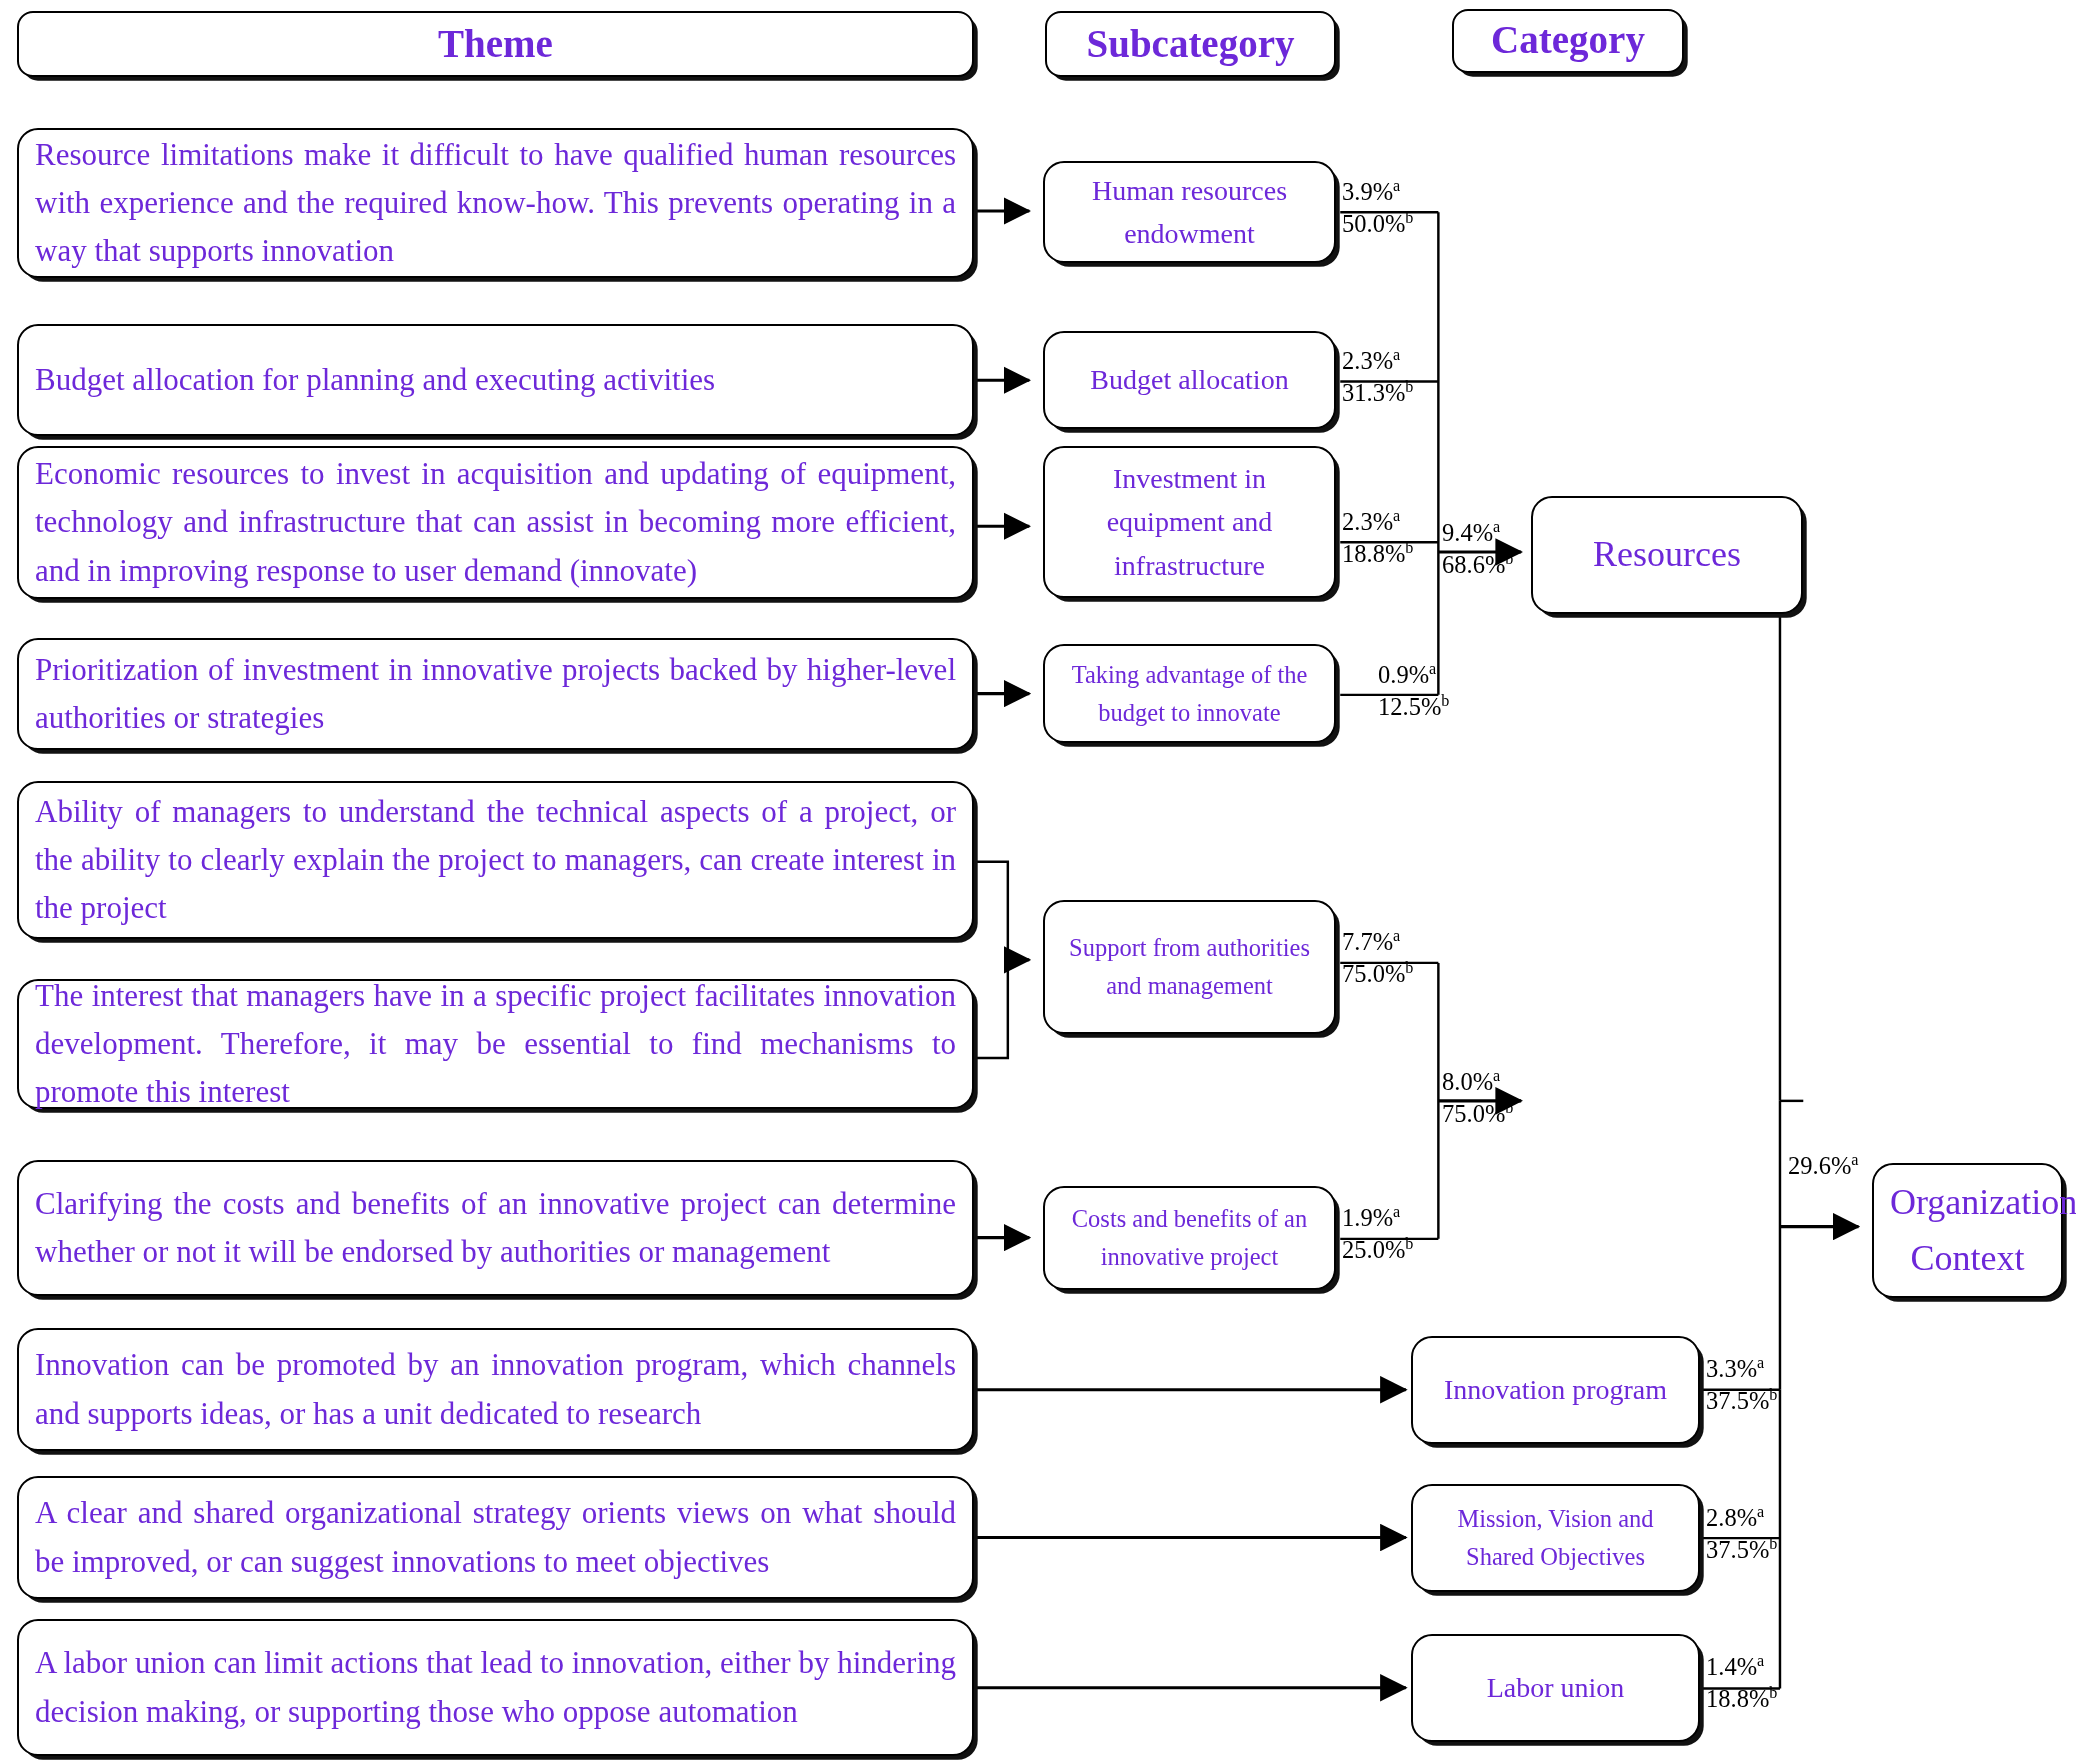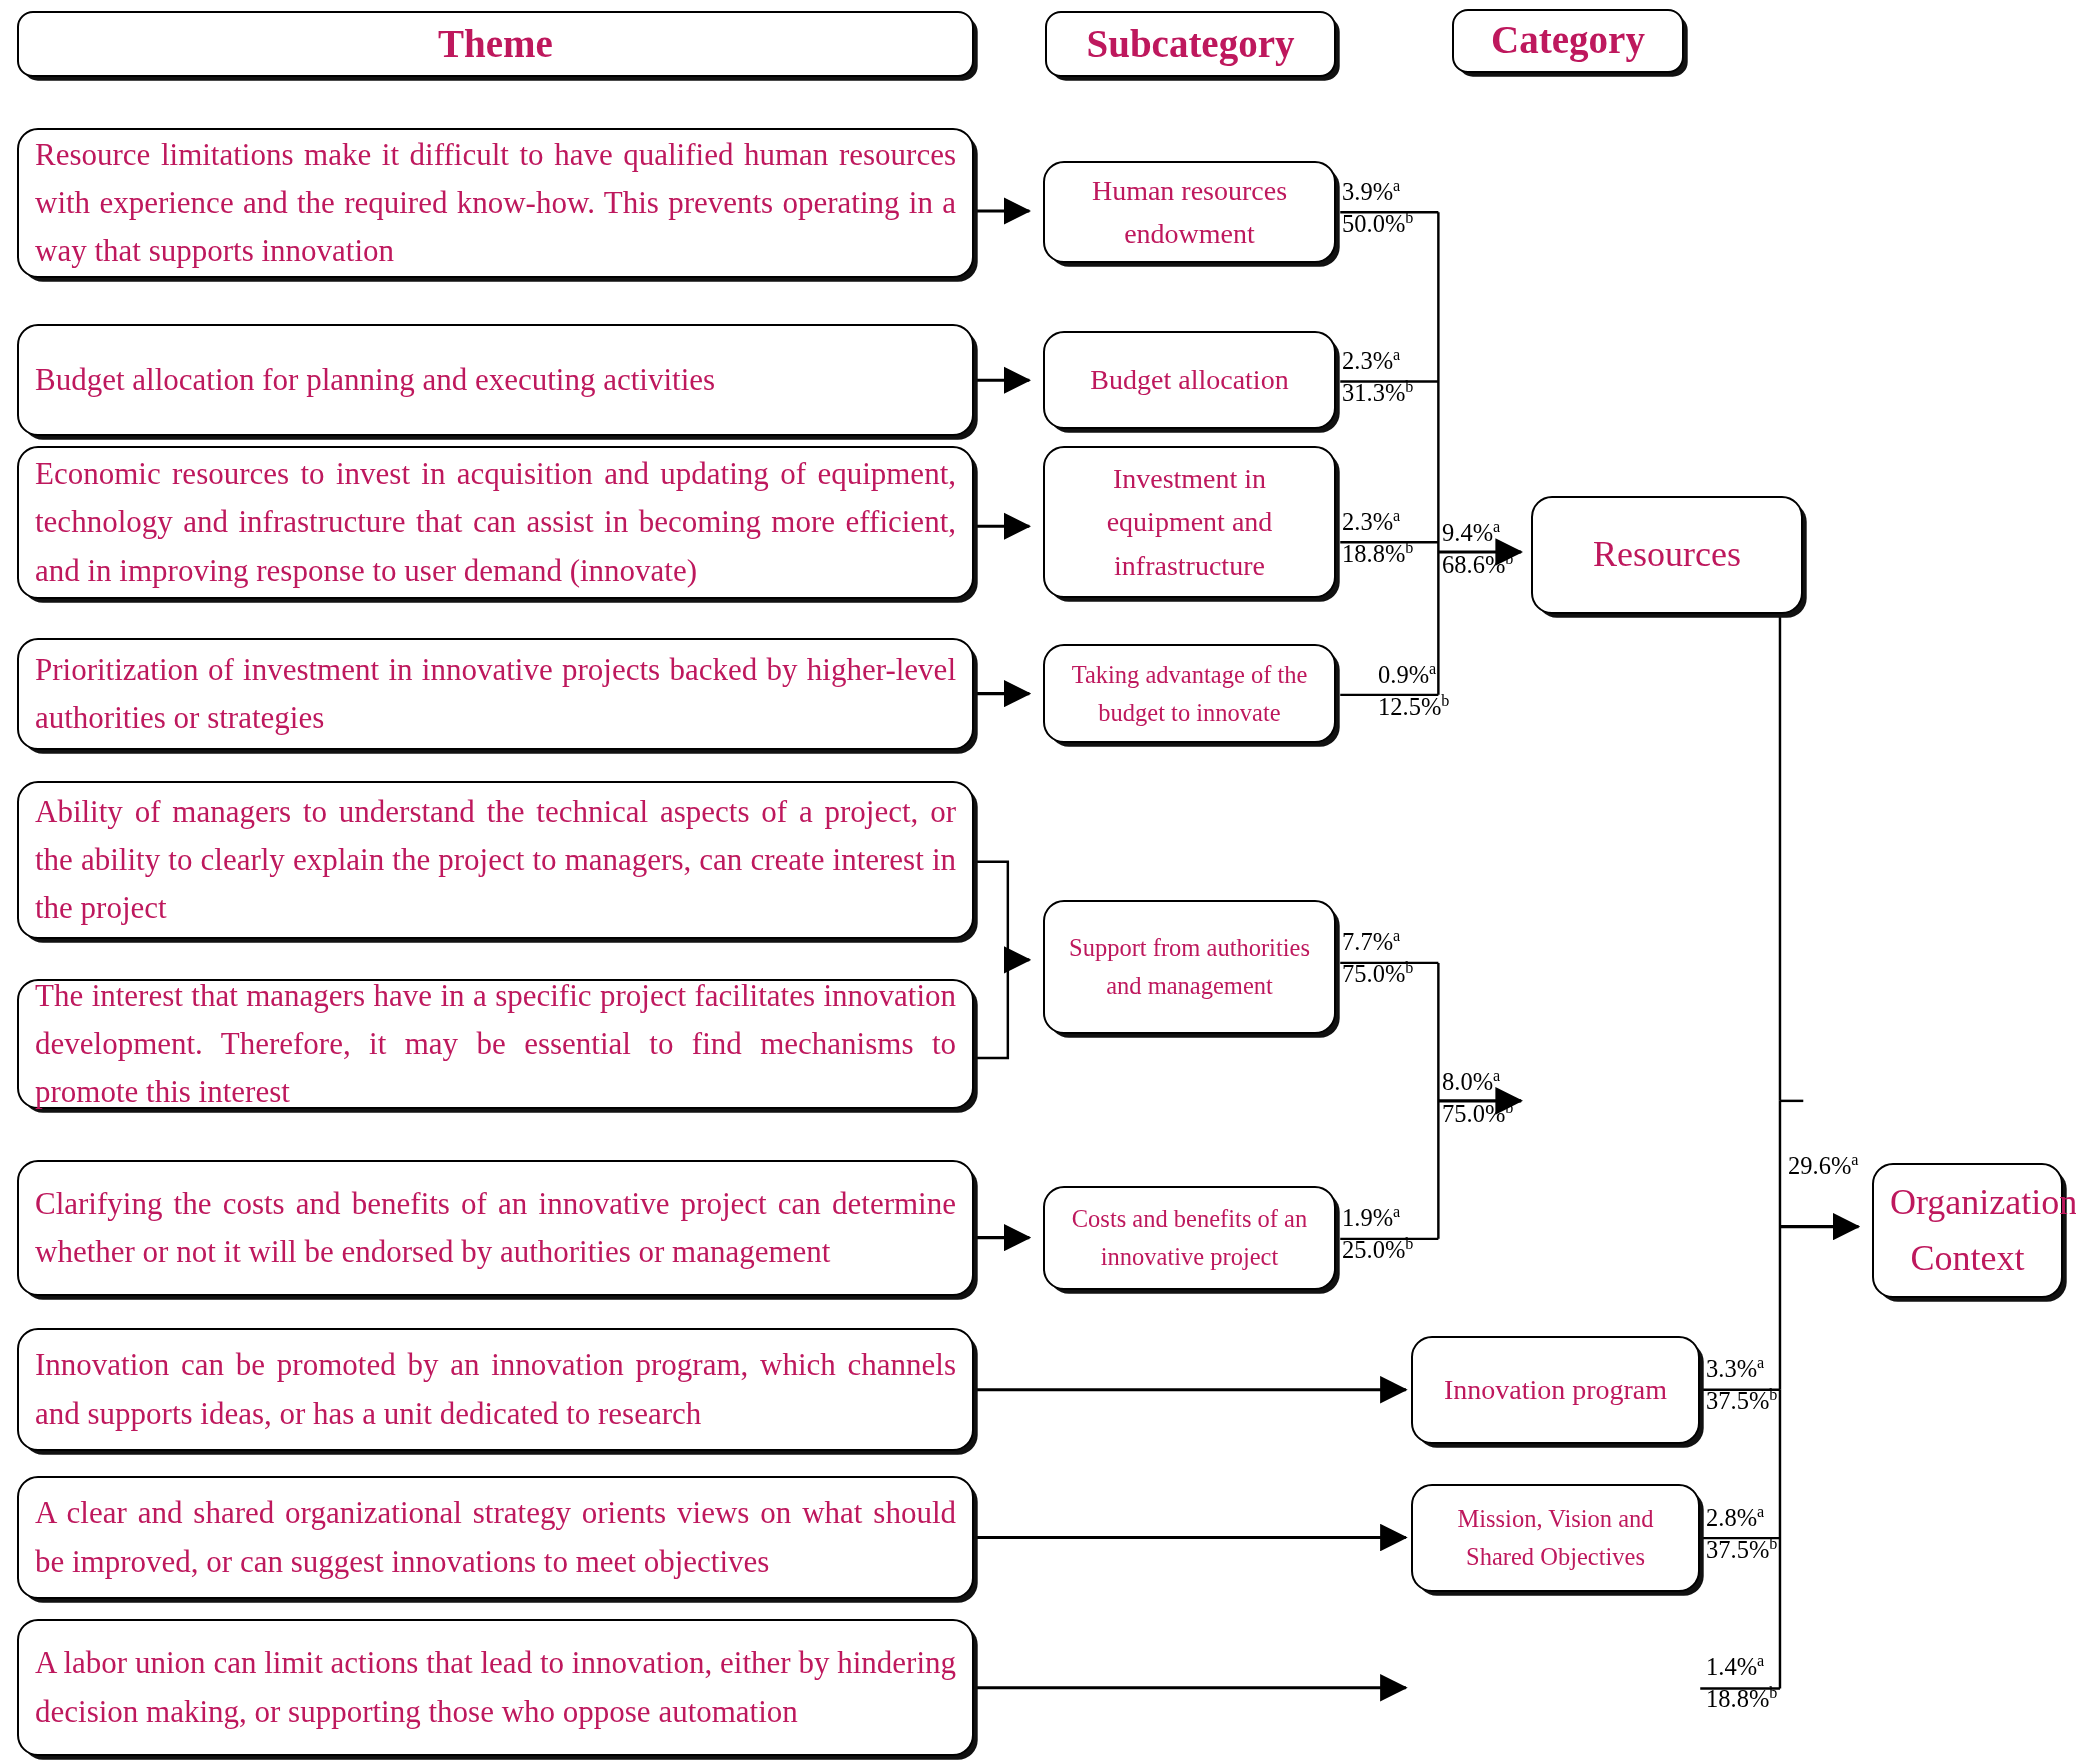--- a/index.html
+++ b/index.html
@@ -19,21 +19,21 @@
     justify-content:center;
     box-shadow:4.9px 4.9px 0 -1.2px #111;
     z-index:3;
   }
   .box .txt{
     display:block;
     width:100%;
     padding:0 16px;
     box-sizing:border-box;
     line-height:1.55;
-    color:#be185d;
+    color:#6d28d9;
   }
 
   
   .hdr{border-radius:16px;}
   .hdr .txt{font-weight:bold;font-size:39px;text-align:center;padding:0 6.1px;}
 
   
   .theme .txt{font-size:31px;text-align:justify;text-align-last:left;hyphens:none;}
 
   
@@ -216,20 +216,23 @@
   </div>
 
   <div class="box sub small" style="left:1411px;top:1484px;width:289px;height:108px;">
     <span class="txt">Mission, Vision and Shared Objectives</span>
   </div>
   <div class="pct" style="left:1706px;top:1504px;">
     <span class="a"><span>2.8%</span><sup>a</sup></span>
     <span class="b"><span>37.5%</span><sup>b</sup></span>
   </div>
 
+  <div class="box sub" style="left:1411px;top:1634px;width:289px;height:108px;">
+    <span class="txt">Labor union</span>
+  </div>
   <div class="pct" style="left:1706px;top:1653px;">
     <span class="a"><span>1.4%</span><sup>a</sup></span>
     <span class="b"><span>18.8%</span><sup>b</sup></span>
   </div>
 
   <div class="pct" style="left:1442px;top:519px;">
     <span class="a"><span>9.4%</span><sup>a</sup></span>
     <span class="b"><span>68.6%</span><sup>b</sup></span>
   </div>
   <div class="box cat" style="left:1531px;top:496px;width:272px;height:118px;">

